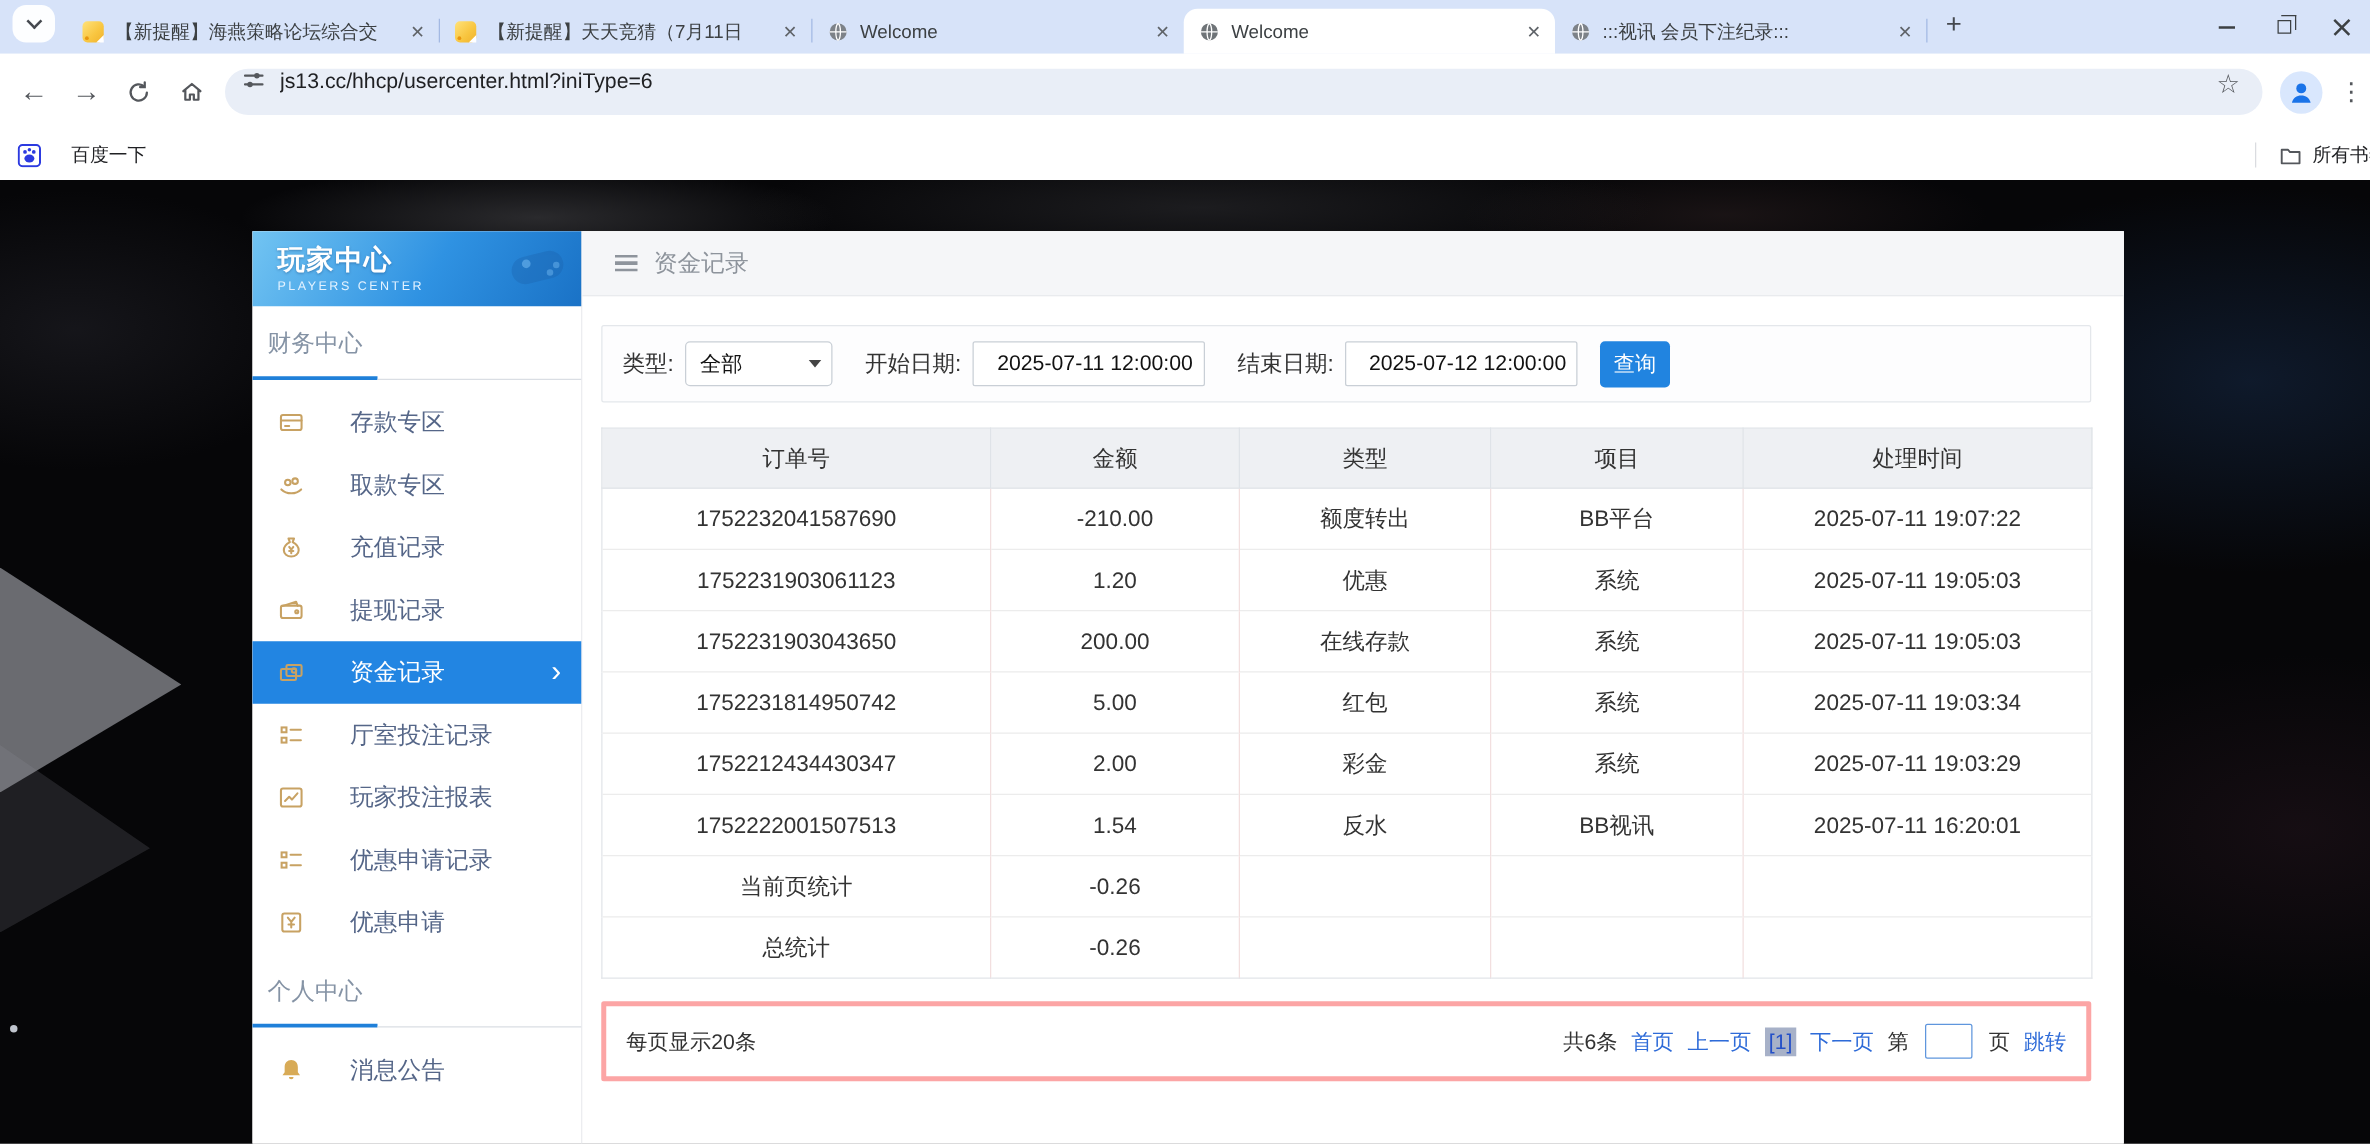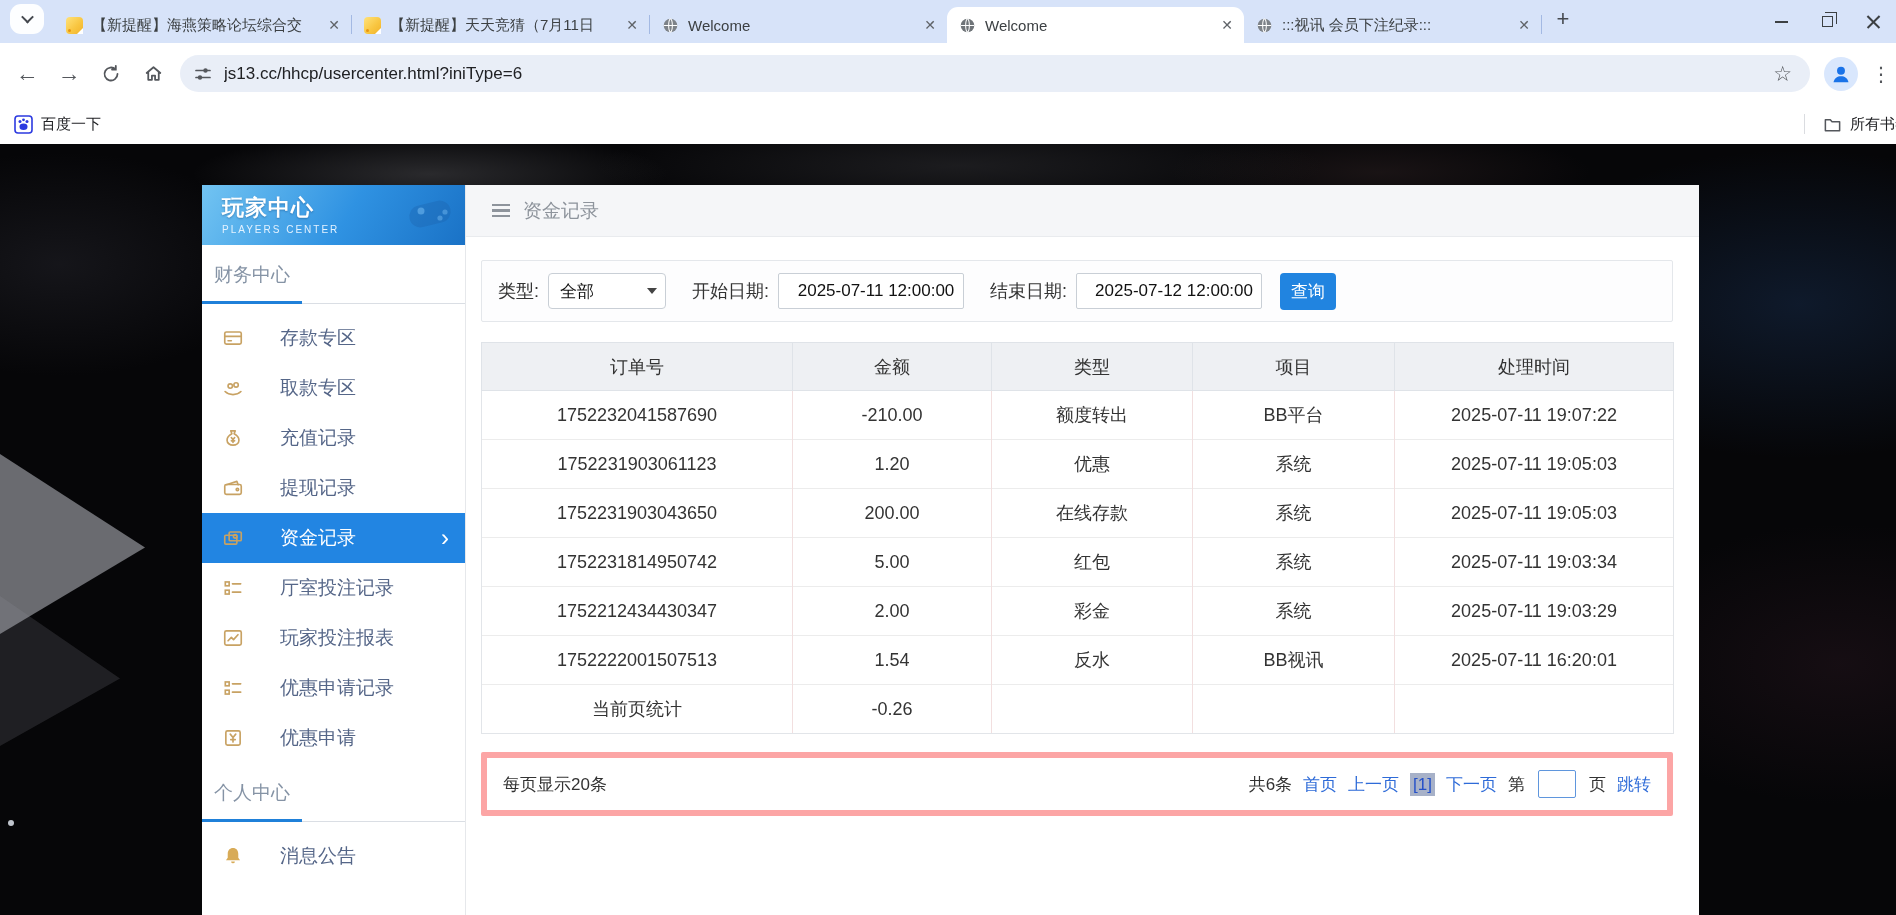--- a/index.html
+++ b/index.html
@@ -27,29 +27,29 @@
   .ic-restore { width:11px; height:11px; border:1.6px solid #3c4043; position:relative; background:#d7e3f9; }
   .ic-restore::before { content:""; position:absolute; left:2px; top:-5px; width:11px; height:11px; border-top:1.6px solid #3c4043; border-right:1.6px solid #3c4043; }
   .ic-close { position:relative; width:15px; height:15px; }
   .ic-close::before,.ic-close::after { content:""; position:absolute; left:-1px; top:6.5px; width:17px; height:1.8px; background:#3c4043; }
   .ic-close::before { transform:rotate(45deg); } .ic-close::after { transform:rotate(-45deg); }
 
   
   .toolbar { position:absolute; left:0; top:43px; width:100%; height:61px; background:#fff; display:flex; align-items:center; }
   .nav-btn { width:42px; height:42px; display:flex; align-items:center; justify-content:center; font-size:23px; color:#54575c; flex:0 0 auto; }
   .nav-btn:first-child { margin-left:6px; }
-  .url-pill { flex:1; height:37px; margin-left:6px; background:#e9eef7; border-radius:19px; display:flex; align-items:center; padding:0 14px; min-width:0; }
+  .url-pill { flex:1; height:37px; margin-left:6px; background:#e9eef7; border-radius:19px; display:flex; align-items:flex-start; padding:0 14px; min-width:0; }
   .url-text { font-size:17px; color:#202124; margin-left:12px; flex:1; white-space:nowrap; overflow:hidden; }
   .star-btn { font-size:21px; color:#54575c; padding:0 4px; }
   .avatar-btn { width:34px; height:34px; border-radius:50%; background:#d9e7fd; margin:0 10px 0 14px; display:flex; align-items:center; justify-content:center; flex:0 0 auto; }
   .dots-btn { font-size:20px; color:#54575c; width:26px; text-align:center; flex:0 0 auto; margin-right:2px; }
 
   
   .bookmarks { position:absolute; left:0; top:104px; width:100%; height:40px; background:#fff; display:flex; align-items:center; padding-left:14px; }
-  .bm-item { display:flex; align-items:center; gap:8px; font-size:15px; color:#202124; }
+  .bm-item { display:flex; align-items:center; gap:24px; font-size:15px; color:#202124; }
   .bm-right { position:absolute; right:-14px; top:0; height:40px; display:flex; align-items:center; gap:8px; font-size:15px; color:#202124; }
   .bm-sep { width:1px; height:20px; background:#dadce0; margin-right:10px; }
 
   
   .content { position:absolute; left:0; top:144px; width:100%; height:845px;
     background:
       radial-gradient(ellipse 340px 60px at 430px 30px, rgba(125,125,130,0.30), transparent 70%),
       radial-gradient(ellipse 520px 70px at 960px 22px, rgba(85,85,90,0.28), transparent 70%),
       radial-gradient(ellipse 300px 60px at 1380px 28px, rgba(70,50,50,0.30), transparent 70%),
       radial-gradient(ellipse 420px 220px at 1800px 160px, rgba(22,42,72,0.55), transparent 70%),
@@ -95,21 +95,21 @@
   .f-gap { margin-left:26px; }
   .f-btn { width:56px; height:37px; background:#2184e0; color:#fff; border:none; border-radius:4px; font-size:17px; margin-left:18px; cursor:pointer; }
 
   table.grid { width:1192px; margin-top:20px; border-collapse:collapse; table-layout:fixed; }
   table.grid th { background:#eef0f3; border:1px solid #dfe3e8; height:48px; font-size:18px; color:#333; font-weight:normal; text-align:center; }
   table.grid td { border-top:1px solid #ececec; border-left:1px solid #f2dfdf; border-right:1px solid #f2dfdf; height:49px; font-size:18px; color:#333; text-align:center; }
   table.grid tr td:first-child { border-left:1px solid #e2e5e9; }
   table.grid tr td:last-child { border-right:1px solid #e2e5e9;border-radius:18px; }
   table.grid tr:last-child td { border-bottom:1px solid #e2e5e9; }
 
-  .pager { width:1192px; height:64px; margin-top:18px; border:6px solid #fca5a5; border-radius:2px; display:flex; align-items:center; justify-content:space-between; padding:0 16px; font-size:17px; color:#333; }
+  .pager { width:1192px; height:64px; margin-top:18px; border:4px solid #fca5a5; border-radius:2px; display:flex; align-items:center; justify-content:space-between; padding:0 16px; font-size:17px; color:#333; }
   .pager-right { display:flex; align-items:center; gap:11px; }
   .pg-link { color:#2e6bd8; cursor:pointer; }
   .pg-current { background:#a7b1c8; color:#2450c8; padding:0 3px; line-height:23px; cursor:pointer; }
   .pg-input { width:38px; height:28px; border:1px solid #5f96dd; border-radius:2px; margin:0 2px; }
 </style>
 </head>
 <body>
 
 <div class="page">
 
@@ -447,20 +447,27 @@
               </tr>
               <tr>
                 <td>1752222001507513</td>
                   <td>1.54</td>
                   <td>反水</td>
                   <td>BB视讯</td>
                   <td>2025-07-11 16:20:01</td>
               </tr>
               <tr>
                 <td>当前页统计</td>
+                  <td>-0.26</td>
+                  <td></td>
+                  <td></td>
+                  <td></td>
+              </tr>
+              <tr>
+                <td>总统计</td>
                   <td>-0.26</td>
                   <td></td>
                   <td></td>
                   <td></td>
               </tr>
             </tbody>
           </table>
 
           <div class="pager">
             <span>每页显示20条</span>

